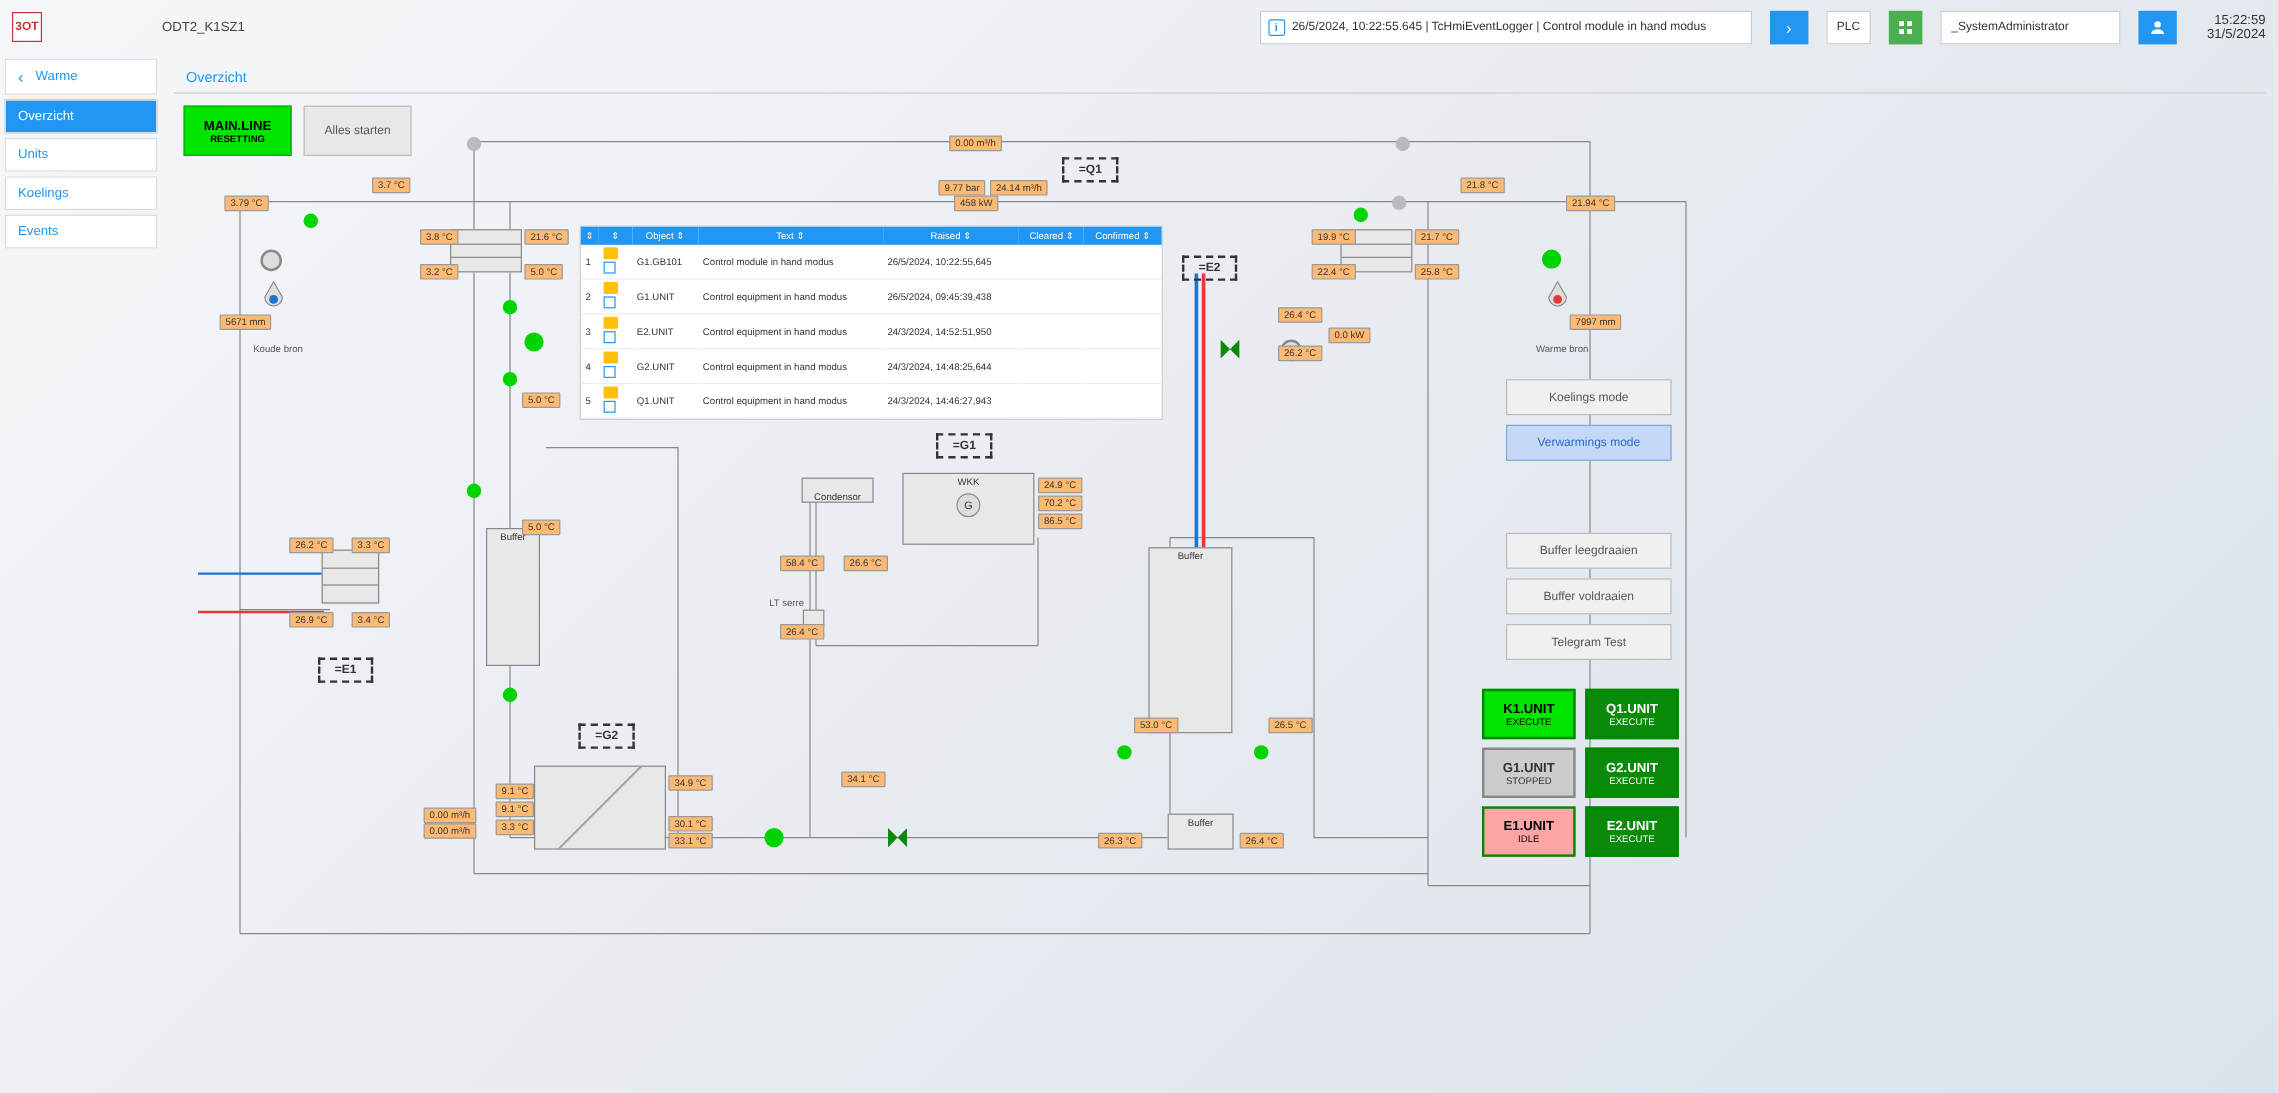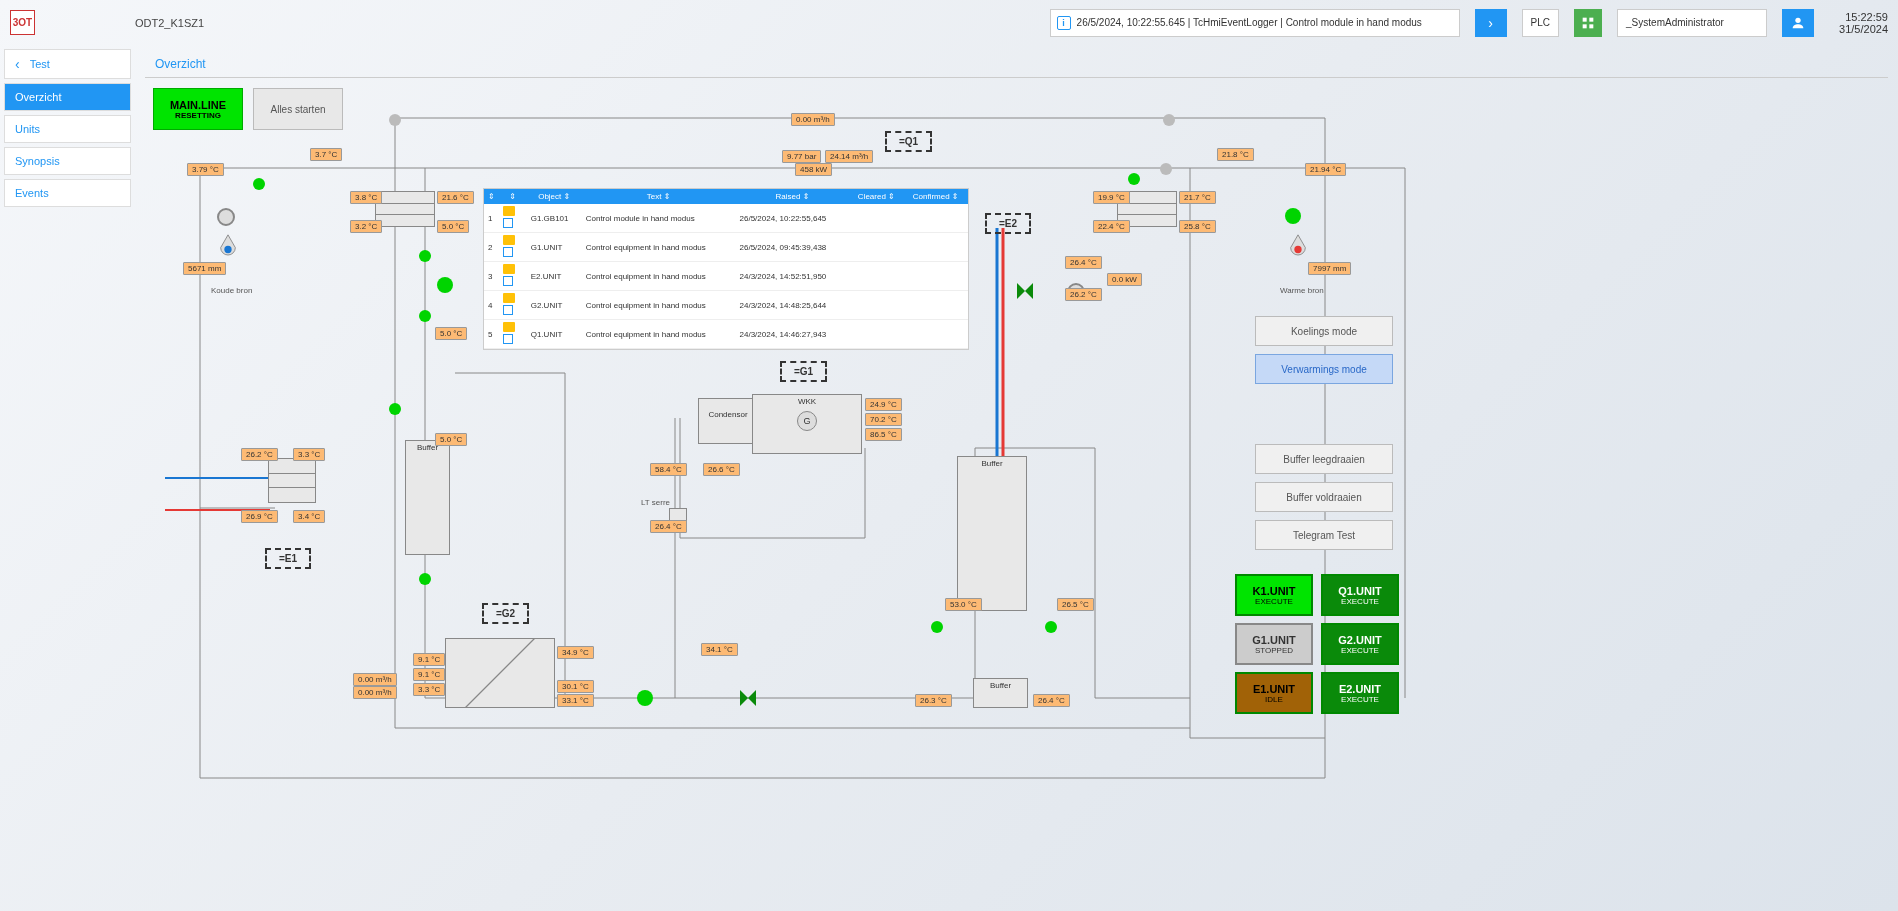--- a/index.html
+++ b/index.html
@@ -60,21 +60,21 @@
 
 
 .right-panel-btn { position: absolute; width: 138px; height: 30px; background: #f0f0f0; border: 1px solid #bbb; display: flex; align-items: center; justify-content: center; font-size: 10px; color: #555; }
 .right-panel-btn.selected { background: #c5d9f7; color: #2968c7; border-color: #7aa6e0; }
 
 .unit-btn { position: absolute; width: 78px; height: 42px; border: 2px solid #080; display: flex; flex-direction: column; align-items: center; justify-content: center; font-size: 11px; font-weight: bold; }
 .unit-btn .sub { font-size: 8px; font-weight: normal; }
 .ub-green { background: #00e400; color: #000; }
 .ub-dark { background: #0a8a0a; color: #fff; }
 .ub-gray { background: #ccc; color: #333; border-color: #888; }
-.ub-lime { background: #a16207; color: #000; }
+.ub-lime { background: #fca5a5; color: #000; }
 
 .wkk-g { width: 20px; height: 20px; border: 1px solid #888; border-radius: 50%; display: flex; align-items: center; justify-content: center; font-size: 9px; margin: 5px auto 0; background: #ddd; }
 
 .source-ico { position: absolute; width: 22px; height: 28px; }
 .source-lbl { position: absolute; font-size: 8px; color: #555; white-space: nowrap; }
 </style>
 </head>
 <body>
 
 <div class="topbar">
@@ -109,25 +109,25 @@
   <div class="clock">
     <div>15:22:59</div>
     <div>31/5/2024</div>
   </div>
 </div>
 
 <div class="main">
   <div class="sidebar">
     <div class="back-btn">
         <span class="arr">‹</span>
-        <span>Test</span>
+        <span>Warme</span>
       </div>
     <div class="nav-btn active">Overzicht</div>
     <div class="nav-btn">Units</div>
-    <div class="nav-btn">Synopsis</div>
+    <div class="nav-btn">Koelings</div>
     <div class="nav-btn">Events</div>
   </div>
 
   <div class="content">
     <div class="content-header">Overzicht</div>
     <div class="canvas-area">
 
       <div class="main-line-btn">
         <span>MAIN.LINE</span>
         <span class="sub">RESETTING</span>
@@ -172,21 +172,21 @@
 
       <div class="box" style="left:260px;top:362px;width:45px;height:115px">
           <div class="box-label">Buffer</div>
         </div>
       <div class="box" style="left:812px;top:378px;width:70px;height:155px">
           <div class="box-label">Buffer</div>
         </div>
       <div class="box" style="left:828px;top:600px;width:55px;height:30px">
           <div class="box-label">Buffer</div>
         </div>
-      <div class="box" style="left:553px;top:320px;width:60px;height:46px">
+      <div class="box" style="left:523px;top:320px;width:60px;height:21px">
           <div class="box-label" style="padding-top:11px">Condensor</div>
         </div>
       <div class="box" style="left:607px;top:316px;width:110px;height:60px">
           <div class="box-label">WKK</div>
           <div class="wkk-g">G</div>
         </div>
       <div class="box" style="left:300px;top:560px;width:110px;height:70px;background:linear-gradient(135deg,#e8e8e8 49%,#888 50%,#e8e8e8 51%)"></div>
       <div class="box" style="left:524px;top:430px;width:18px;height:14px"></div>
 
       <div class="source-lbl" style="left:496px;top:420px">LT serre</div>

